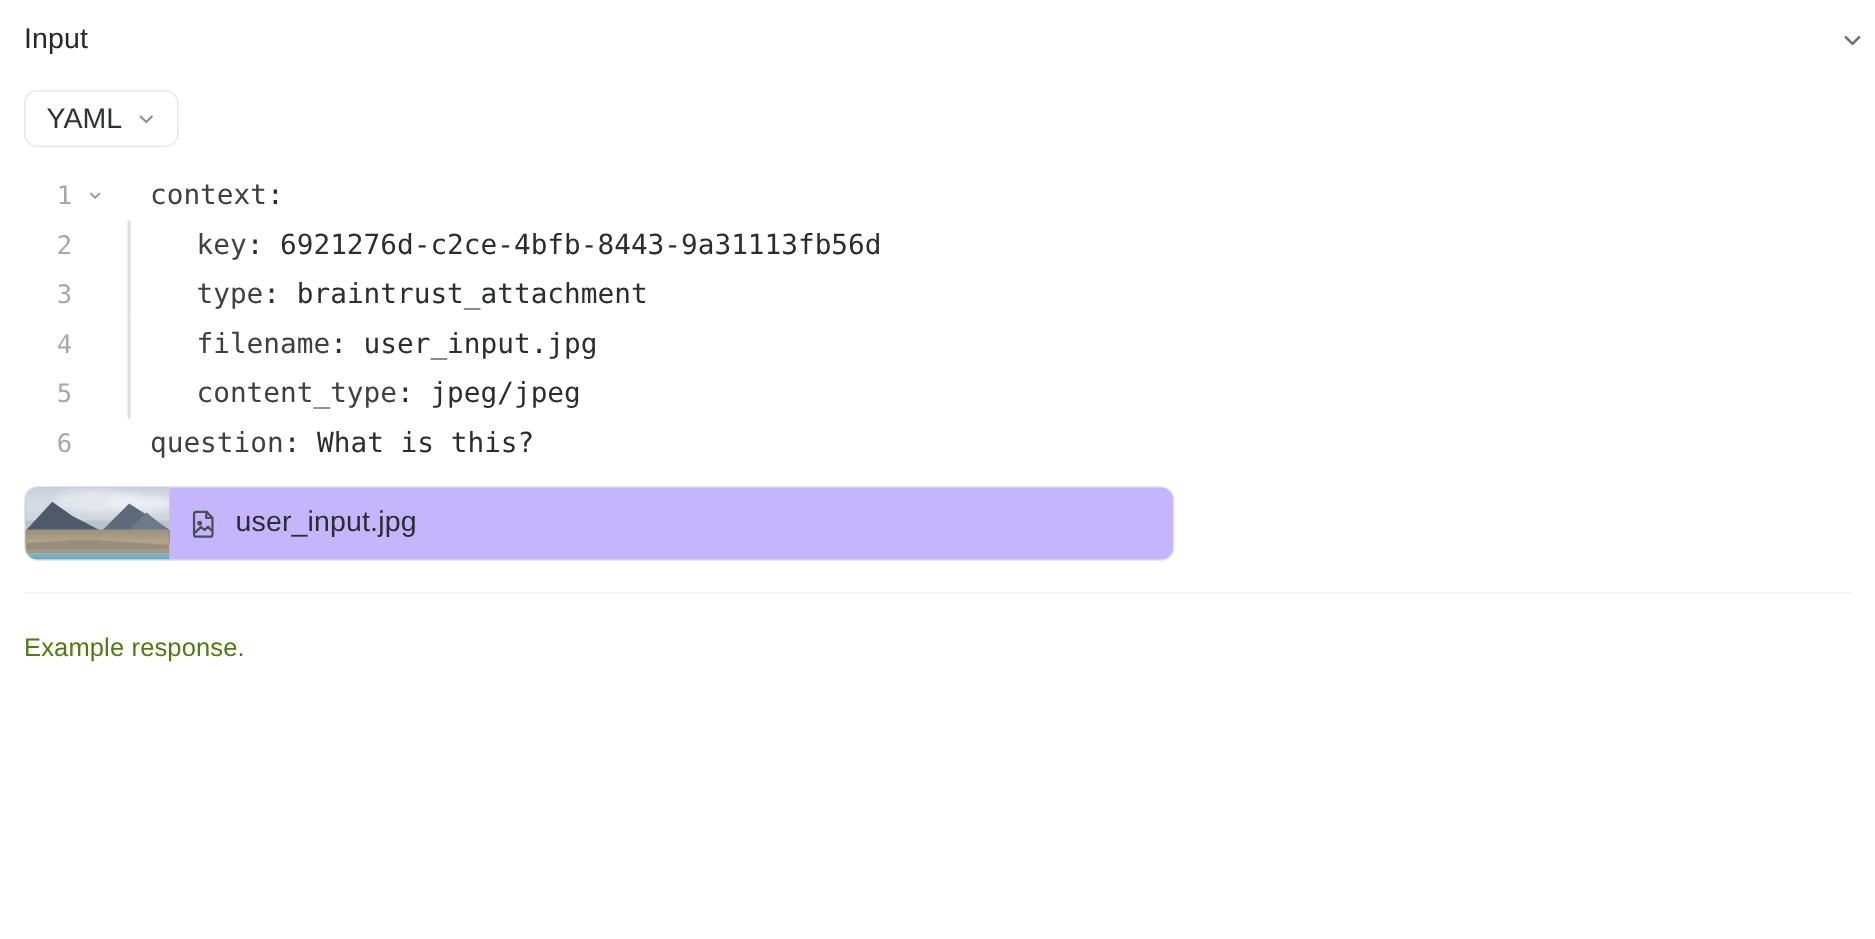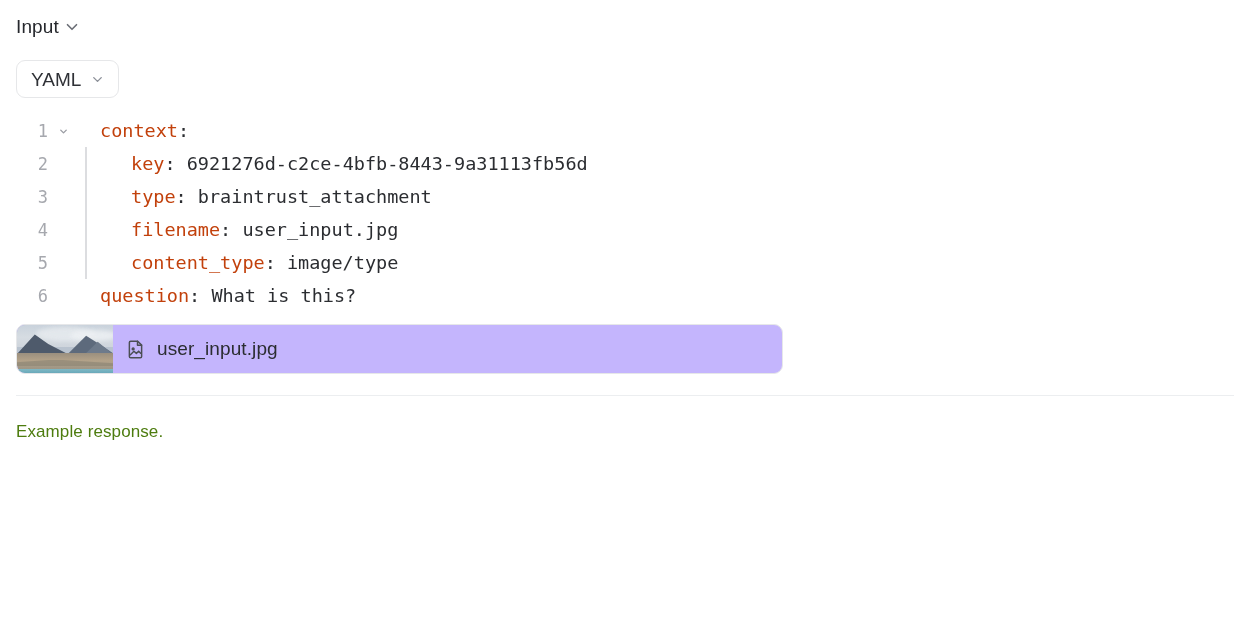--- a/index.html
+++ b/index.html
@@ -7,21 +7,21 @@
     margin: 0; padding: 0;
     width: 1250px; height: 626px;
     background: #ffffff;
     font-family: "Liberation Sans", sans-serif;
     -webkit-font-smoothing: antialiased;
   }
   .page { position: relative; width: 1250px; height: 626px; overflow: hidden; }
 
   
   .section-header {
-    display: flex; align-items: center; justify-content: flex-start;
+    display: flex; align-items: center; justify-content: space-between;
     padding: 0 2px 0 16px;
     height: 54px;
   }
   .section-title {
     font-size: 19px;
     color: #26282d;
     font-weight: 400;
     letter-spacing: 0.1px;
   }
   .chev-btn {
@@ -84,21 +84,21 @@
     position: relative;
   }
   .indent-guide.on::before {
     content: "";
     position: absolute;
     left: 11px; top: 0; bottom: 0;
     width: 1.5px;
     background: #dcdde0;
   }
   .code-text { color: #2b2d31; }
-  .k { color: #c2410c; text-align: right; }
+  .k { color: #404040; text-align: right; }
   .indent2 { padding-left: 31px; }
 
   
   .attach-wrap { padding: 12px 0 0 16px; }
   .attach-chip {
     display: flex; align-items: center;
     width: 767px; height: 50px;
     border: 1px solid #e6e7e9;
     border-radius: 9px;
     background: #c4b5fd;
@@ -203,21 +203,21 @@
     </div>
   </div>
 
   <div class="code-block" id="code-block">
       <div class="code-line"><span class="gutter">1</span><span class="fold"><svg width="11" height="11" viewBox="0 0 24 24" fill="none" stroke="currentColor" stroke-width="3" stroke-linecap="round" stroke-linejoin="round">
             <polyline points="6 9 12 15 18 9"></polyline>
           </svg></span><span class="indent-guide"></span><span class="code-text"><span class="k">context</span><span>:</span></span></div>
       <div class="code-line"><span class="gutter">2</span><span class="fold"></span><span class="indent-guide on"></span><span class="code-text indent2"><span class="k">key</span><span>: 6921276d-c2ce-4bfb-8443-9a31113fb56d</span></span></div>
       <div class="code-line"><span class="gutter">3</span><span class="fold"></span><span class="indent-guide on"></span><span class="code-text indent2"><span class="k">type</span><span>: braintrust_attachment</span></span></div>
       <div class="code-line"><span class="gutter">4</span><span class="fold"></span><span class="indent-guide on"></span><span class="code-text indent2"><span class="k">filename</span><span>: user_input.jpg</span></span></div>
-      <div class="code-line"><span class="gutter">5</span><span class="fold"></span><span class="indent-guide on"></span><span class="code-text indent2"><span class="k">content_type</span><span>: image/type</span></span></div>
+      <div class="code-line"><span class="gutter">5</span><span class="fold"></span><span class="indent-guide on"></span><span class="code-text indent2"><span class="k">content_type</span><span>: jpeg/jpeg</span></span></div>
       <div class="code-line"><span class="gutter">6</span><span class="fold"></span><span class="indent-guide"></span><span class="code-text"><span class="k">question</span><span>: What is this?</span></span></div>
     </div>
 
   <div class="attach-wrap">
     <div class="attach-chip">
       <div class="thumb">
         <div class="sky"></div>
           <div class="cloud1"></div>
           <div class="cloud2"></div>
         <div class="mtn-a"></div>

